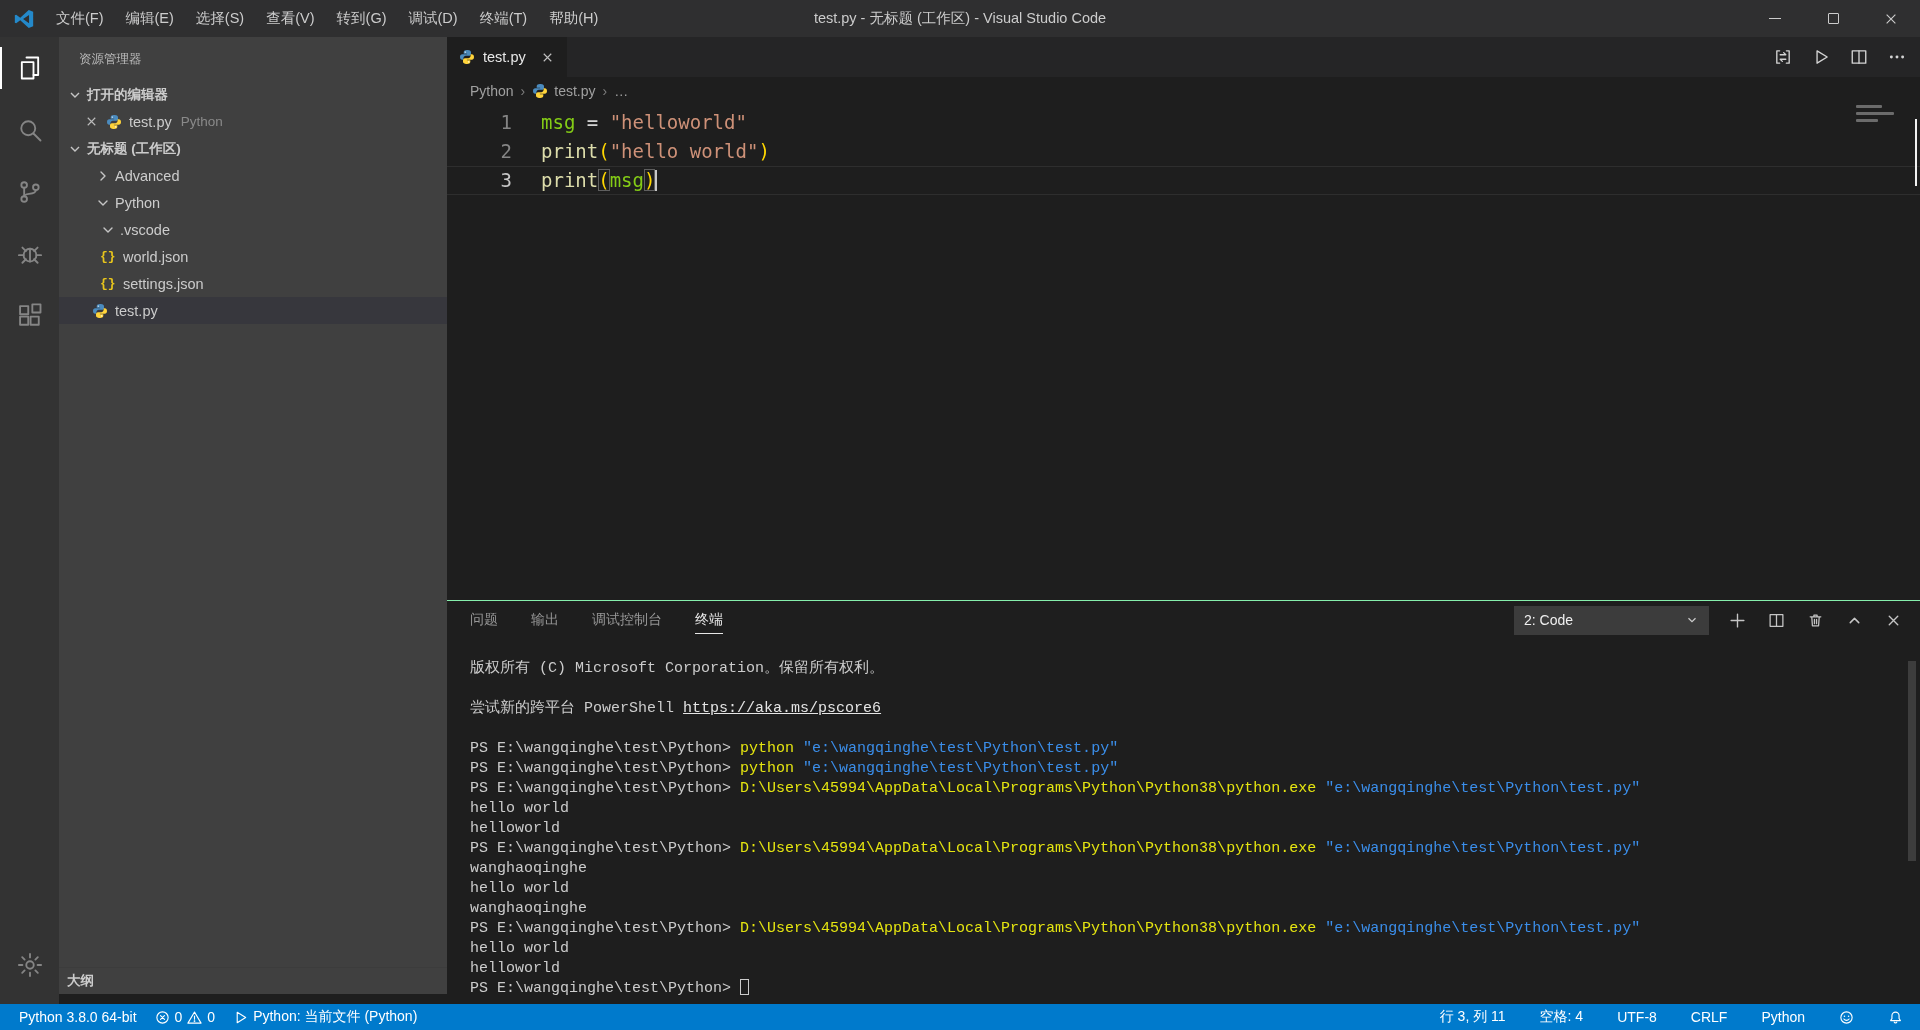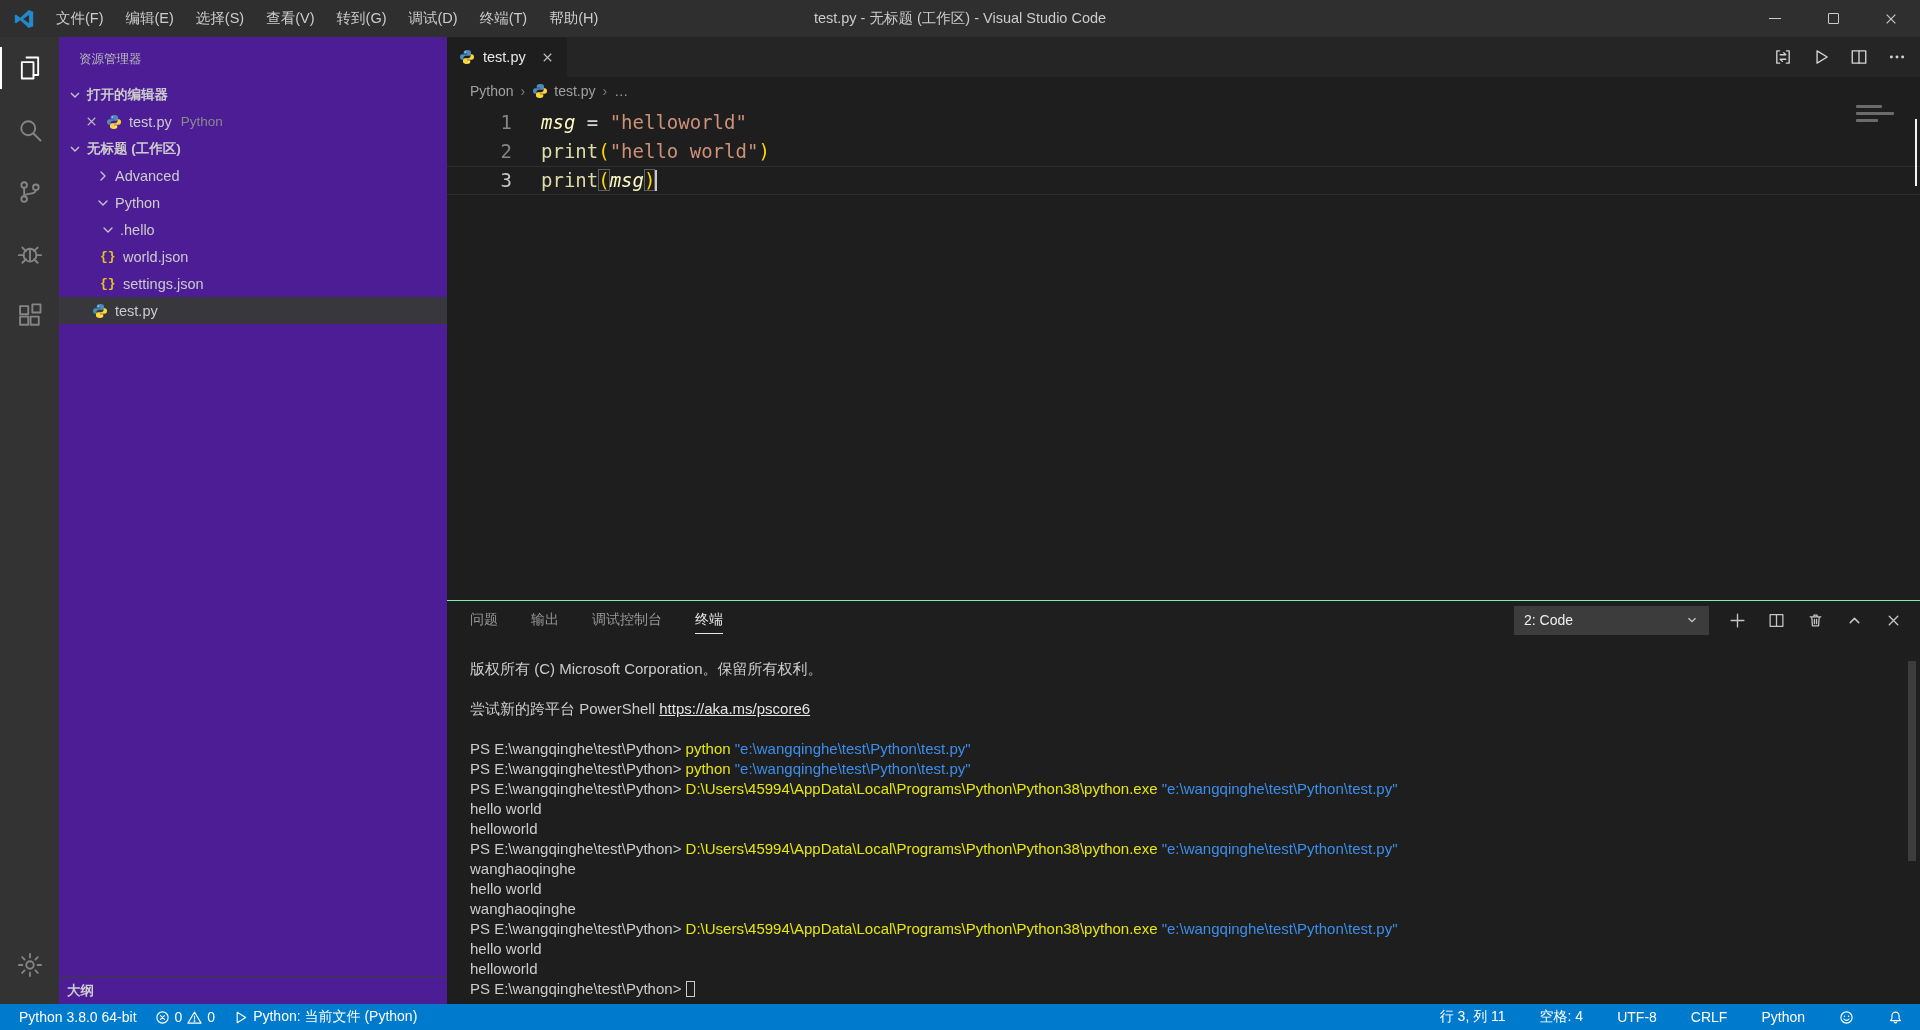--- a/index.html
+++ b/index.html
@@ -21,21 +21,21 @@
   
   .activitybar { position:absolute; top:37px; bottom:26px; left:0; width:59px; background:#333333; }
   .ab-item { width:59px; height:62px; display:flex; align-items:center; justify-content:center;
              color:#858585; position:relative; }
   .ab-item.active { color:#ffffff; }
   .ab-item.active::before { content:""; position:absolute; left:0; top:10px; bottom:10px; width:2px; background:#ffffff; }
   .ab-item svg { width:28px; height:28px; }
   .ab-bottom { position:absolute; bottom:8px; left:0; width:59px; }
 
   
-  .sidebar { position:absolute; top:37px; bottom:26px; left:59px; width:388px; background:#4c1d95;
+  .sidebar { position:absolute; top:37px; bottom:36px; left:59px; width:388px; background:#404040;
              color:#cccccc; font-size:14.5px; }
   .sidebar-title { height:44px; line-height:44px; padding-left:20px; font-size:12.5px; color:#bbbbbb; }
   .row { height:27px; display:flex; align-items:center; white-space:nowrap; cursor:pointer; }
   .row.selected { background:#37373d; }
   .row .twistie { width:16px; height:16px; margin-right:4px; flex:none; display:flex; align-items:center; color:#c5c5c5; }
   .row .twistie svg { width:16px; height:16px; }
   .section-head { font-weight:bold; font-size:13.5px; padding-left:8px; }
   .pad-a { padding-left:36px; }
   .pad-b { padding-left:41px; }
   .pad-c { padding-left:33px; }
@@ -64,21 +64,21 @@
   .bc-sep { margin:0 7px; color:#7e7e7e; }
   .breadcrumb .fileicon { margin-right:5px; }
 
   .code-area { position:absolute; top:68px; left:0; right:0; bottom:0;
                font-family:"DejaVu Sans Mono","Liberation Mono",monospace; font-size:19px; padding-top:3px; }
   .code-line { display:flex; height:29px; line-height:29px; }
   .code-line.current { box-shadow: inset 0 1px 0 #2e2e2e, inset 0 -1px 0 #2e2e2e; }
   .gutter { width:65px; text-align:right; color:#858585; flex:none; }
   .code-line.current .gutter { color:#c6c6c6; }
   .ltext { padding-left:29px; white-space:pre; color:#d4d4d4; }
-  .tk-var { color:#fef9c3;font-style:italic; } .tk-plain { color:#d4d4d4; } .tk-str { color:#ce9178; }
+  .tk-var { color:#84cc16; } .tk-plain { color:#d4d4d4; } .tk-str { color:#ce9178; }
   .tk-fn { color:#dcdcaa; } .tk-paren { color:#ffd700; }
   .tk-m { box-shadow:0 0 0 1px #5f5f5f inset; }
   .caret { display:inline-block; width:2px; height:21px; background:#c8c8c8; vertical-align:-4px; }
 
   .minimap { position:absolute; right:18px; top:68px; width:46px; }
   .mm-bar { height:3px; background:#6b6b6b; margin-bottom:4px; border-radius:1px; }
   .ov-marker { position:absolute; right:3px; top:82px; width:2px; height:67px; background:#f2f2f2; }
 
   
   .panel { position:absolute; top:600px; left:447px; right:0; bottom:26px; background:#1e1e1e;
@@ -88,21 +88,21 @@
   .panel-tab { color:#969696; height:38px; display:flex; align-items:center; position:relative; cursor:pointer; }
   .panel-tab.active { color:#e7e7e7; }
   .panel-tab.active::after { content:""; position:absolute; bottom:5px; left:0; right:0; height:1px; background:#e7e7e7; }
   .panel-right { display:flex; align-items:center; gap:20px; padding-right:18px; }
   .term-select { width:195px; height:29px; background:#3c3c3c; color:#f0f0f0; font-size:14px;
                  display:flex; align-items:center; padding:0 10px; justify-content:space-between;margin-left:36px; }
   .panel-right .icon { color:#c5c5c5; display:flex; }
   .panel-right .icon svg { width:17px; height:17px; }
 
   .terminal { position:absolute; top:38px; left:0; right:0; bottom:0; padding:20px 8px 0 23px;
-              font-family:Liberation Sans, sans-serif; font-size:15px; color:#cccccc; }
+              font-family:Liberation Mono, monospace; font-size:15px; color:#cccccc; }
   .term-line { height:20px; line-height:20px; white-space:pre; }
   .t-fg { color:#cccccc; } .t-cmd { color:#e5e510; } .t-path { color:#3b8eea; }
   .t-link { color:#e5e5e5; text-decoration:underline; }
   .term-caret { display:inline-block; width:9px; height:16px; border:1px solid #cccccc; vertical-align:-3px; }
   .term-scrollbar { position:absolute; right:4px; top:60px; width:8px; height:200px; background:rgba(121,121,121,.35); }
 
   
   .statusbar { position:absolute; bottom:0; left:0; right:0; height:26px; background:#007acc; color:#ffffff;
                display:flex; align-items:center; justify-content:space-between; font-size:14px; }
   .sb-group { display:flex; align-items:center; height:26px; }
@@ -260,21 +260,21 @@
           </svg>
         </span>
         <span>Python</span>
       </div>
       <div class="row pad-b">
         <span class="twistie">
           <svg viewBox="0 0 16 16" fill="none" stroke="currentColor" stroke-width="1.4" stroke-linecap="round" stroke-linejoin="round">
             <path d="M4 6l4 4 4-4"></path>
           </svg>
         </span>
-        <span>.hello</span>
+        <span>.vscode</span>
       </div>
       <div class="row pad-b">
         <span class="fileicon">
           <span class="json-ic">{}</span>
         </span>
         <span>world.json</span>
       </div>
       <div class="row pad-b">
         <span class="fileicon">
           <span class="json-ic">{}</span>

